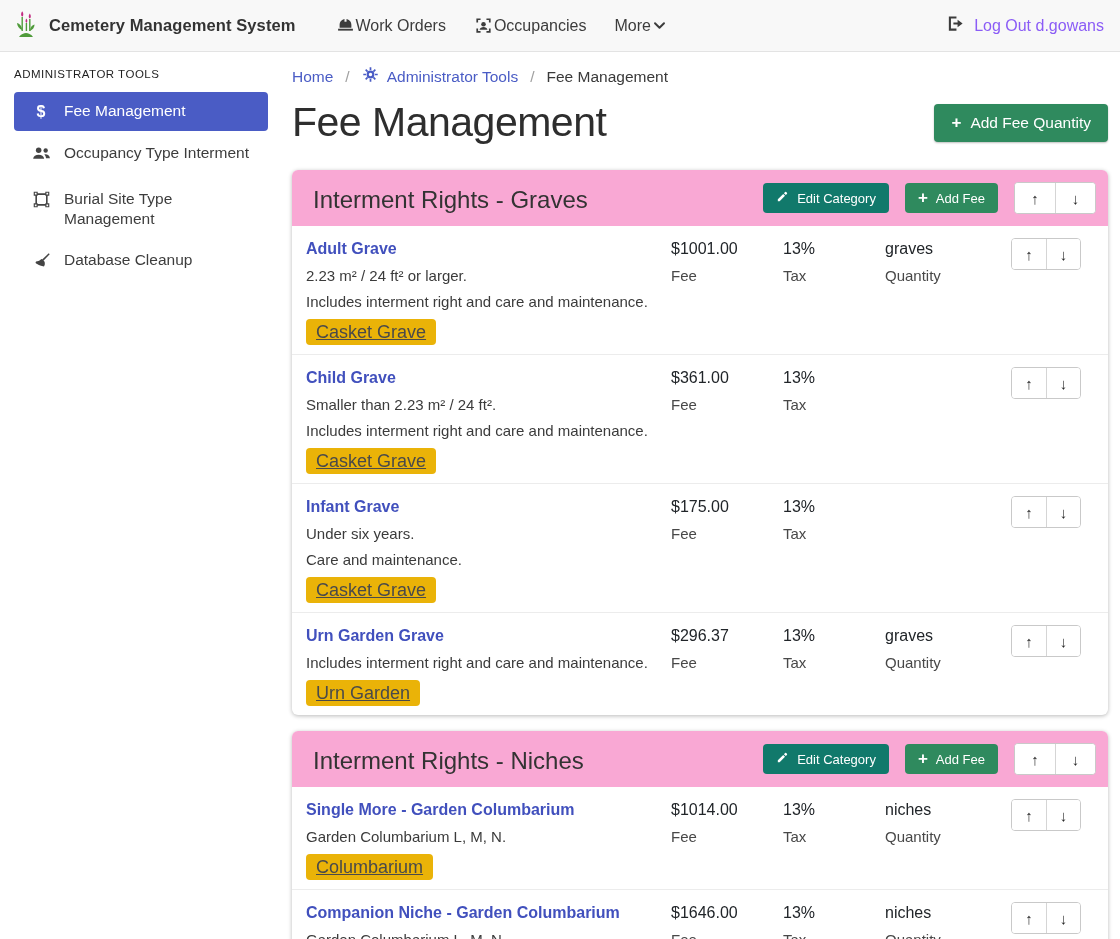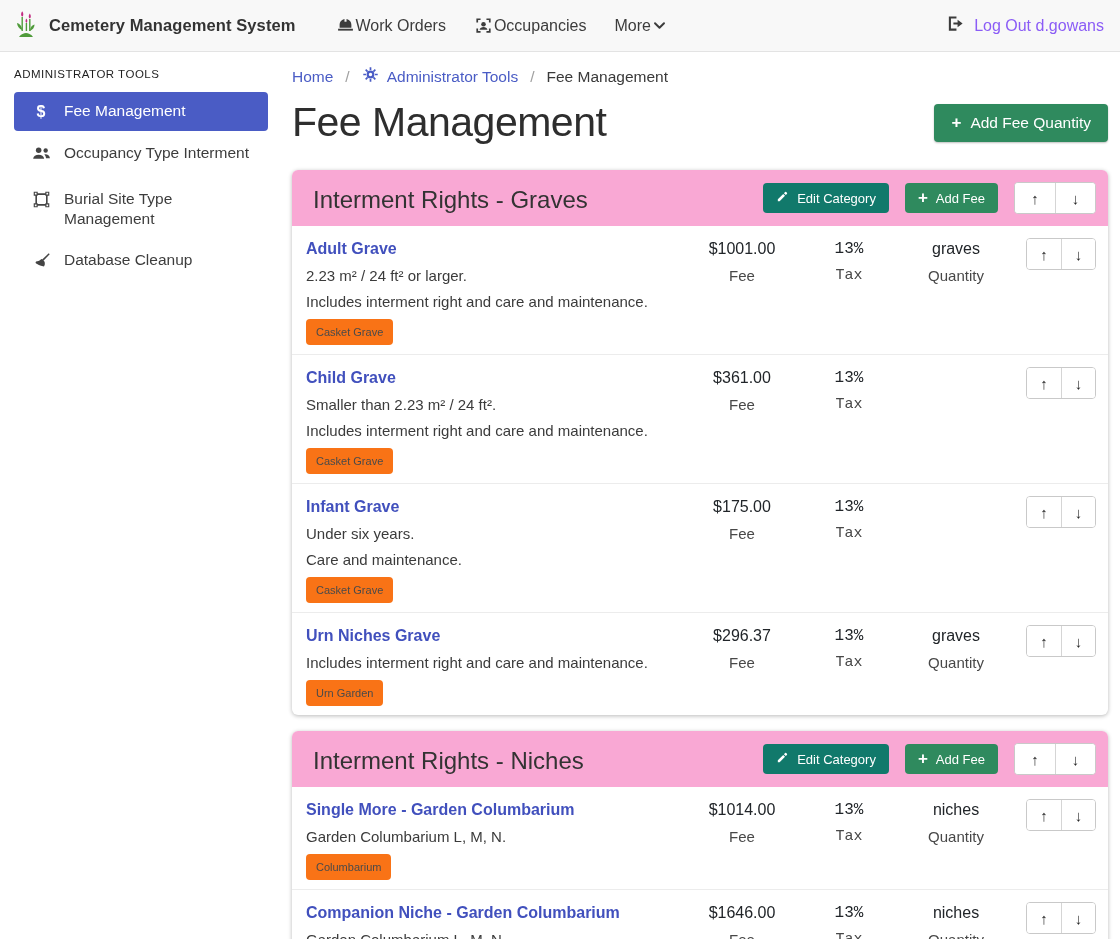--- a/index.html
+++ b/index.html
@@ -77,32 +77,32 @@
   .btn-teal { background:var(--accent-teal); }
   .btn-green { background:var(--accent-green); }
   .arrow-group { display:flex; border:1px solid #c9c9c9; border-radius:4px; overflow:hidden; background:#fff; }
   .arrow-group button {
     width:40px; height:30px; border:none; background:#fff; color:#2b2b2b;
     font-size:15px; line-height:1; cursor:pointer; padding:0;
   }
   .arrow-group button + button { border-left:1px solid #d5d5d5; }
 
   
-  .fee-row { display:flex; align-items:flex-start; padding:12px 12px 9px 14px; border-top:1px solid #ececec; }
+  .fee-row { display:flex; align-items:flex-start; padding:12px 27px 9px 14px; border-top:1px solid #ececec; }
   .fee-rows .fee-row:first-child { border-top:none; }
   .fee-main { flex:1; min-width:0; padding-right:6px; }
   .fee-name { font-size:16px; font-weight:bold; color:#4150bd; text-decoration:none; line-height:22px; display:inline-block; cursor:pointer; }
   .fee-desc { font-size:15px; color:#3b3b3b; line-height:21px; margin-top:5px; }
   .fee-tags { margin-top:7px; display:flex; gap:6px; }
-  .tag { background:#f97316; color:#4a4a4a; font-size:11px; line-height:16px; padding:5px 10px; border-radius:4px; }
-  .col { text-align:center; flex:none; }
+  .tag { background:#eab308; color:#4a4a4a; font-size:18px; line-height:16px; padding:5px 10px; border-radius:4px;text-decoration:underline; }
+  .col { flex:none; }
   .col .val { font-size:16px; color:#212529; line-height:22px; }
   .col .col-lbl { font-size:15px; color:#484848; margin-top:6px; line-height:20px; }
   .col-fee { width:112px; }
-  .col-tax { width:102px;font-family:Liberation Mono, monospace; }
+  .col-tax { width:102px; }
   .col-qty { width:112px; }
   .row-arrows { margin-left:14px; }
   .row-arrows button { width:34px; }
 </style>
 </head>
 <body>
 
 <header class="navbar">
   <div class="brand">
     <span>
@@ -344,21 +344,21 @@
       <div class="col-lbl"></div>
     </div>
     <div class="arrow-group row-arrows">
       <button><span class="glyph-up">↑</span></button>
       <button><span class="glyph-down">↓</span></button>
     </div>
   </div>
 
   <div class="fee-row">
     <div class="fee-main">
-      <a class="fee-name">Urn Niches Grave</a>
+      <a class="fee-name">Urn Garden Grave</a>
       <div class="fee-descs">
                   <div class="fee-desc">Includes interment right and care and maintenance.</div>
                 </div>
       <div class="fee-tags">
                   <span class="tag">Urn Garden</span>
                 </div>
     </div>
     <div class="col col-fee">
       <div class="val">$296.37</div>
       <div class="col-lbl">Fee</div>

